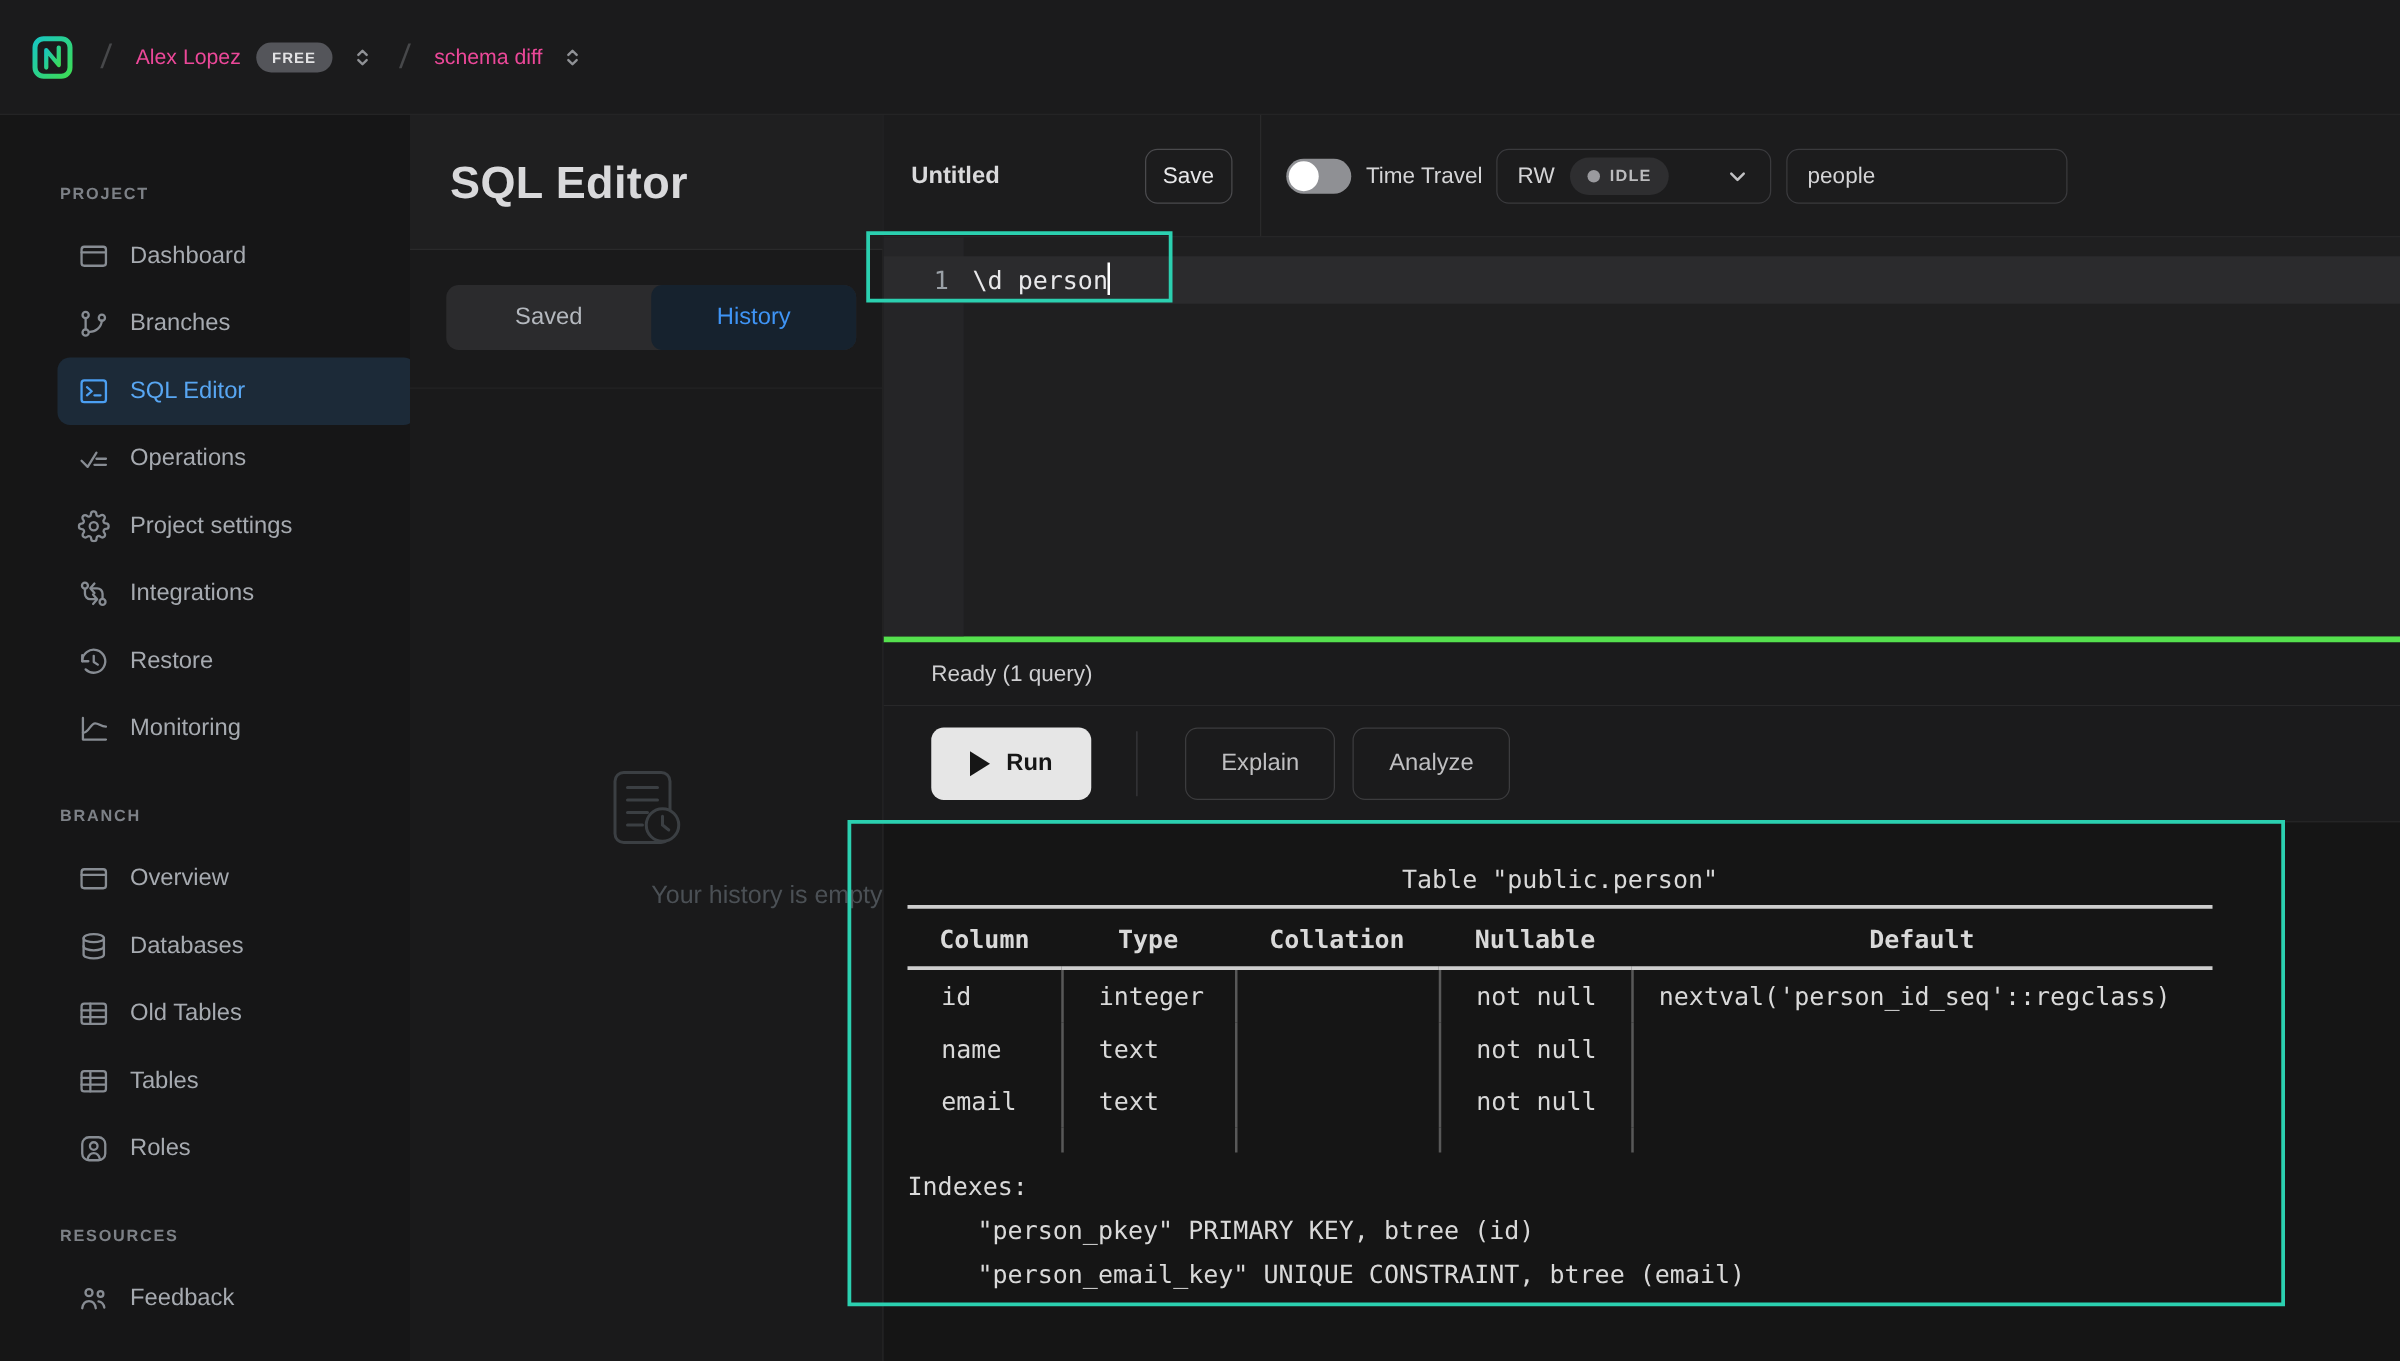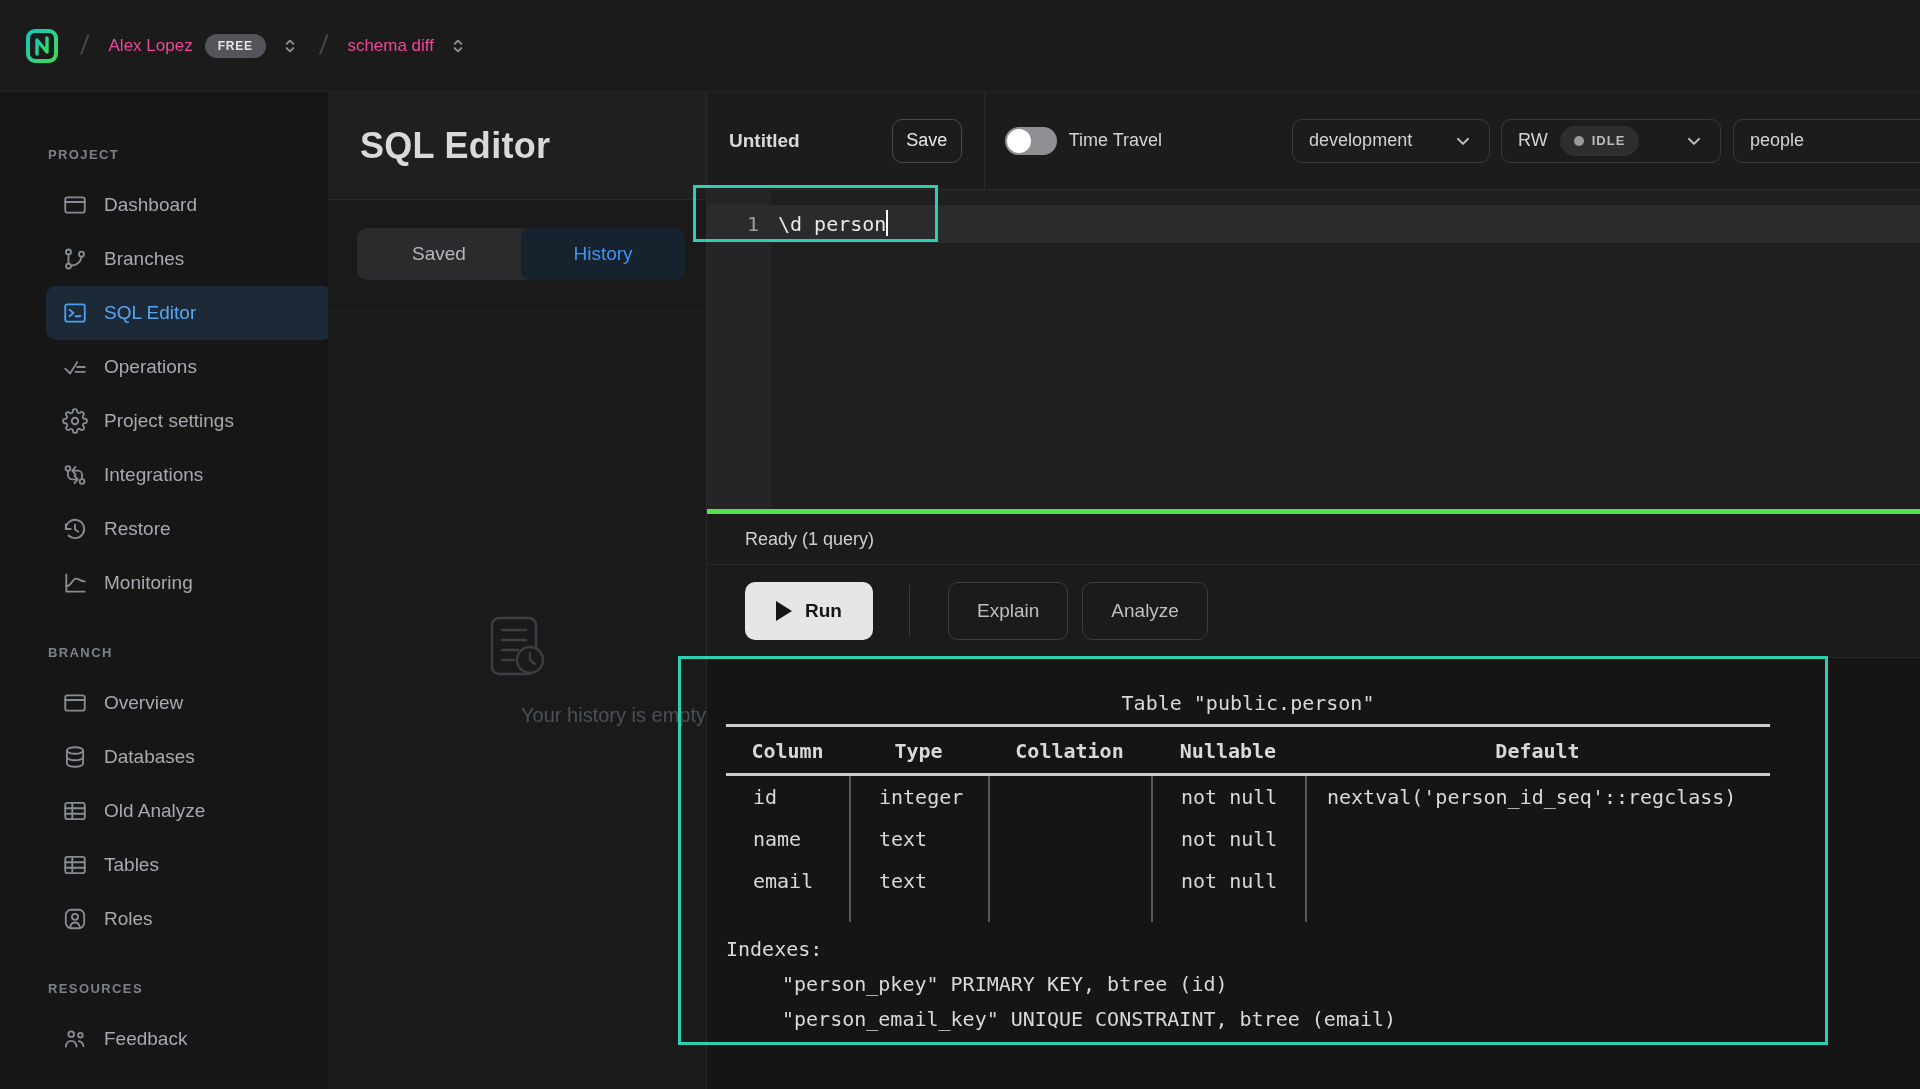--- a/index.html
+++ b/index.html
@@ -69,21 +69,21 @@
   #editor-panel {
     position:absolute; top:92px; left:707px; width:1213px; height:997px;
     display:flex; flex-direction:column; background:#1f1f20;
   }
   .ed-toolbar {
     height:98px; flex:0 0 98px; background:#1c1c1d; border-bottom:1px solid #2a2a2b;
     display:flex; align-items:center; overflow:hidden;
   }
   .doc-title { margin-left:22px; font-size:19px; font-weight:700; color:#d9d9db; }
   .save-btn {
-    margin-left:92px; width:70px; height:44px; border:1px solid #4a4a4d; border-radius:10px;
+    margin-left:116px; width:70px; height:44px; border:1px solid #4a4a4d; border-radius:10px;
     background:transparent; color:#e8e8ea; font-size:18px; font-family:inherit; cursor:pointer;
   }
   .tb-divider { margin-left:22px; width:1px; height:98px; background:#2a2a2b; }
   .toggle { margin-left:20px; width:52px; height:28px; border-radius:999px; background:#8f9094; position:relative; cursor:pointer; flex:0 0 auto; }
   .toggle .knob { position:absolute; top:2px; left:2px; width:24px; height:24px; border-radius:50%; background:#ffffff; }
   .tt-label { margin-left:12px; font-size:18px; color:#d4d4d6; }
   .select-box {
     height:44px; border:1px solid #3a3a3d; border-radius:10px; background:transparent;
     display:flex; align-items:center; gap:12px; padding:0 16px; font-size:18px; color:#d4d4d6; cursor:pointer; flex:0 0 auto;
   }
@@ -309,21 +309,21 @@
 
       <div class="side-item">
         <span class="icn">
           <svg viewBox="0 0 24 24">
               <rect x="3" y="4.5" width="18" height="15" rx="2"></rect>
               <line x1="3" y1="9.5" x2="21" y2="9.5"></line>
               <line x1="3" y1="14.5" x2="21" y2="14.5"></line>
               <line x1="9.5" y1="4.5" x2="9.5" y2="19.5"></line>
             </svg>
         </span>
-        <span>Old Analyze</span>
+        <span>Old Tables</span>
       </div>
 
       <div class="side-item">
         <span class="icn">
           <svg viewBox="0 0 24 24">
               <rect x="3" y="4.5" width="18" height="15" rx="2"></rect>
               <line x1="3" y1="9.5" x2="21" y2="9.5"></line>
               <line x1="3" y1="14.5" x2="21" y2="14.5"></line>
               <line x1="9.5" y1="4.5" x2="9.5" y2="19.5"></line>
             </svg>
@@ -389,28 +389,20 @@
 
     <div class="ed-toolbar">
       <span class="doc-title">Untitled</span>
       <button class="save-btn">Save</button>
       <span class="tb-divider"></span>
       <span class="toggle">
           <span class="knob"></span>
         </span>
       <span class="tt-label">Time Travel</span>
 
-      <div class="select-box branch-select">
-        <span>development</span>
-        <span class="chev">
-          <svg width="20" height="20" viewBox="0 0 24 24" fill="none" stroke="#c2c2c4" stroke-width="2.4" stroke-linecap="round" stroke-linejoin="round">
-              <polyline points="6 9.5 12 15.5 18 9.5"></polyline>
-            </svg>
-        </span>
-      </div>
 
       <div class="select-box compute-select">
         <span>RW</span>
         <span class="status-pill">
           <span class="status-dot"></span>
           <span>IDLE</span>
         </span>
         <span class="chev">
           <svg width="20" height="20" viewBox="0 0 24 24" fill="none" stroke="#c2c2c4" stroke-width="2.4" stroke-linecap="round" stroke-linejoin="round">
               <polyline points="6 9.5 12 15.5 18 9.5"></polyline>

